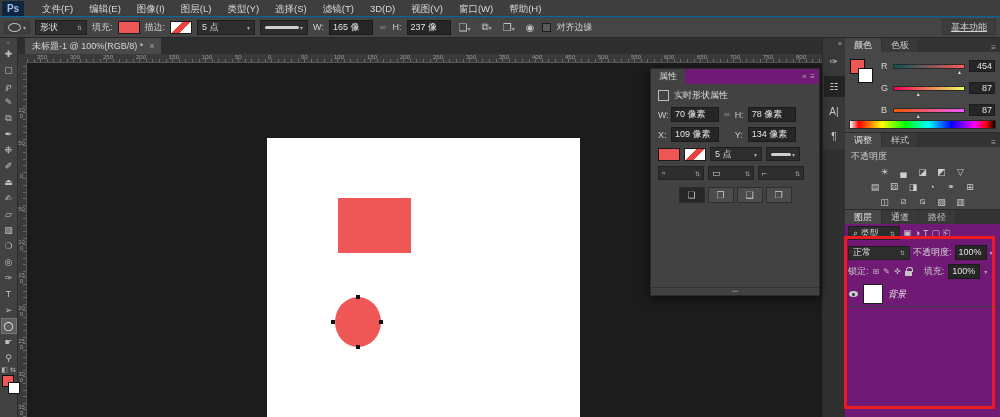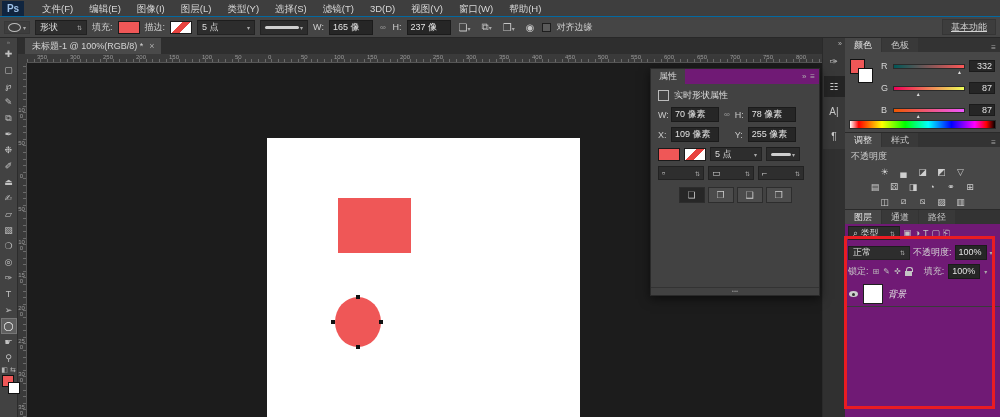--- a/index.html
+++ b/index.html
@@ -297,21 +297,21 @@
       <span class="field">70 像素</span>
       <span class="link">∞</span>
       <span class="lbl">H:</span>
       <span class="field">78 像素</span>
     </div>
     <div class="dimrow">
       <span class="lbl">X:</span>
       <span class="field">109 像素</span>
       <span class="link" style="visibility:hidden">∞</span>
       <span class="lbl">Y:</span>
-      <span class="field">255 像素</span>
+      <span class="field">134 像素</span>
     </div>
     <div class="fillrow">
       <span class="swatch-red" style="background: rgb(239, 87, 87);"></span>
       <span class="swatch-stroke"></span>
       <div class="combo small" style="width:52px">
         <span>5 点</span>
         <span class="dd-arrow">▾</span>
       </div>
       <div class="combo small" style="width:34px">
         <span class="stroke-line" style="width:20px"></span>
@@ -363,21 +363,21 @@
     </div>
     <div class="color-swatches fgbg">
       <span class="fg" style="background: rgb(239, 87, 87);"></span>
       <span class="bg"></span>
     </div>
     <div class="slider-row" style="top:22px">
       <span class="ch">R</span>
       <span class="slider-track" style="background:linear-gradient(90deg,rgb(0,87,87),rgb(255,87,87))">
         <span class="slider-thumb" style="left:90%">▲</span>
       </span>
-      <span class="slider-val">332</span>
+      <span class="slider-val">454</span>
     </div>
     <div class="slider-row" style="top:44px">
       <span class="ch">G</span>
       <span class="slider-track" style="background:linear-gradient(90deg,rgb(239,0,87),rgb(239,255,87))">
         <span class="slider-thumb" style="left:31%">▲</span>
       </span>
       <span class="slider-val">87</span>
     </div>
     <div class="slider-row" style="top:66px">
       <span class="ch">B</span>

